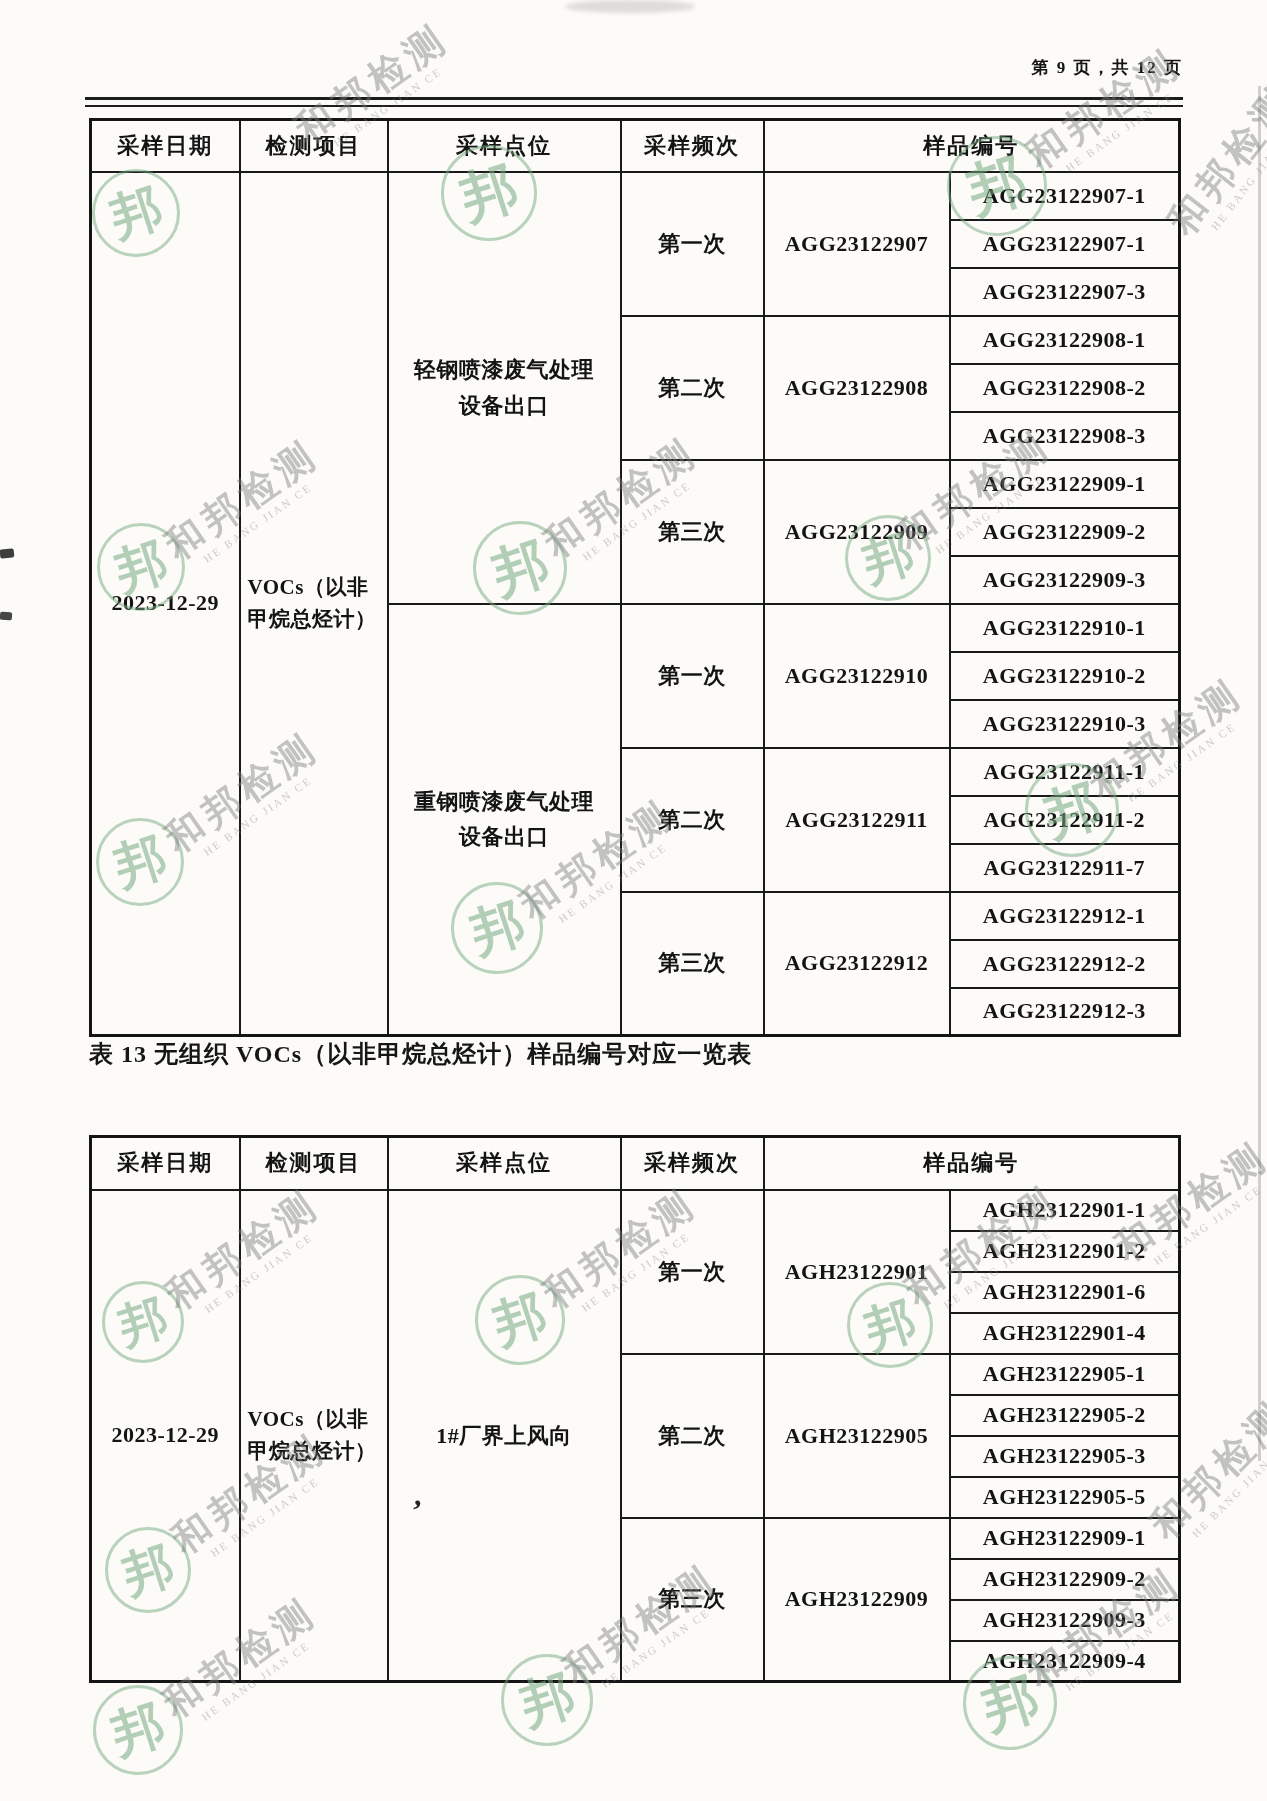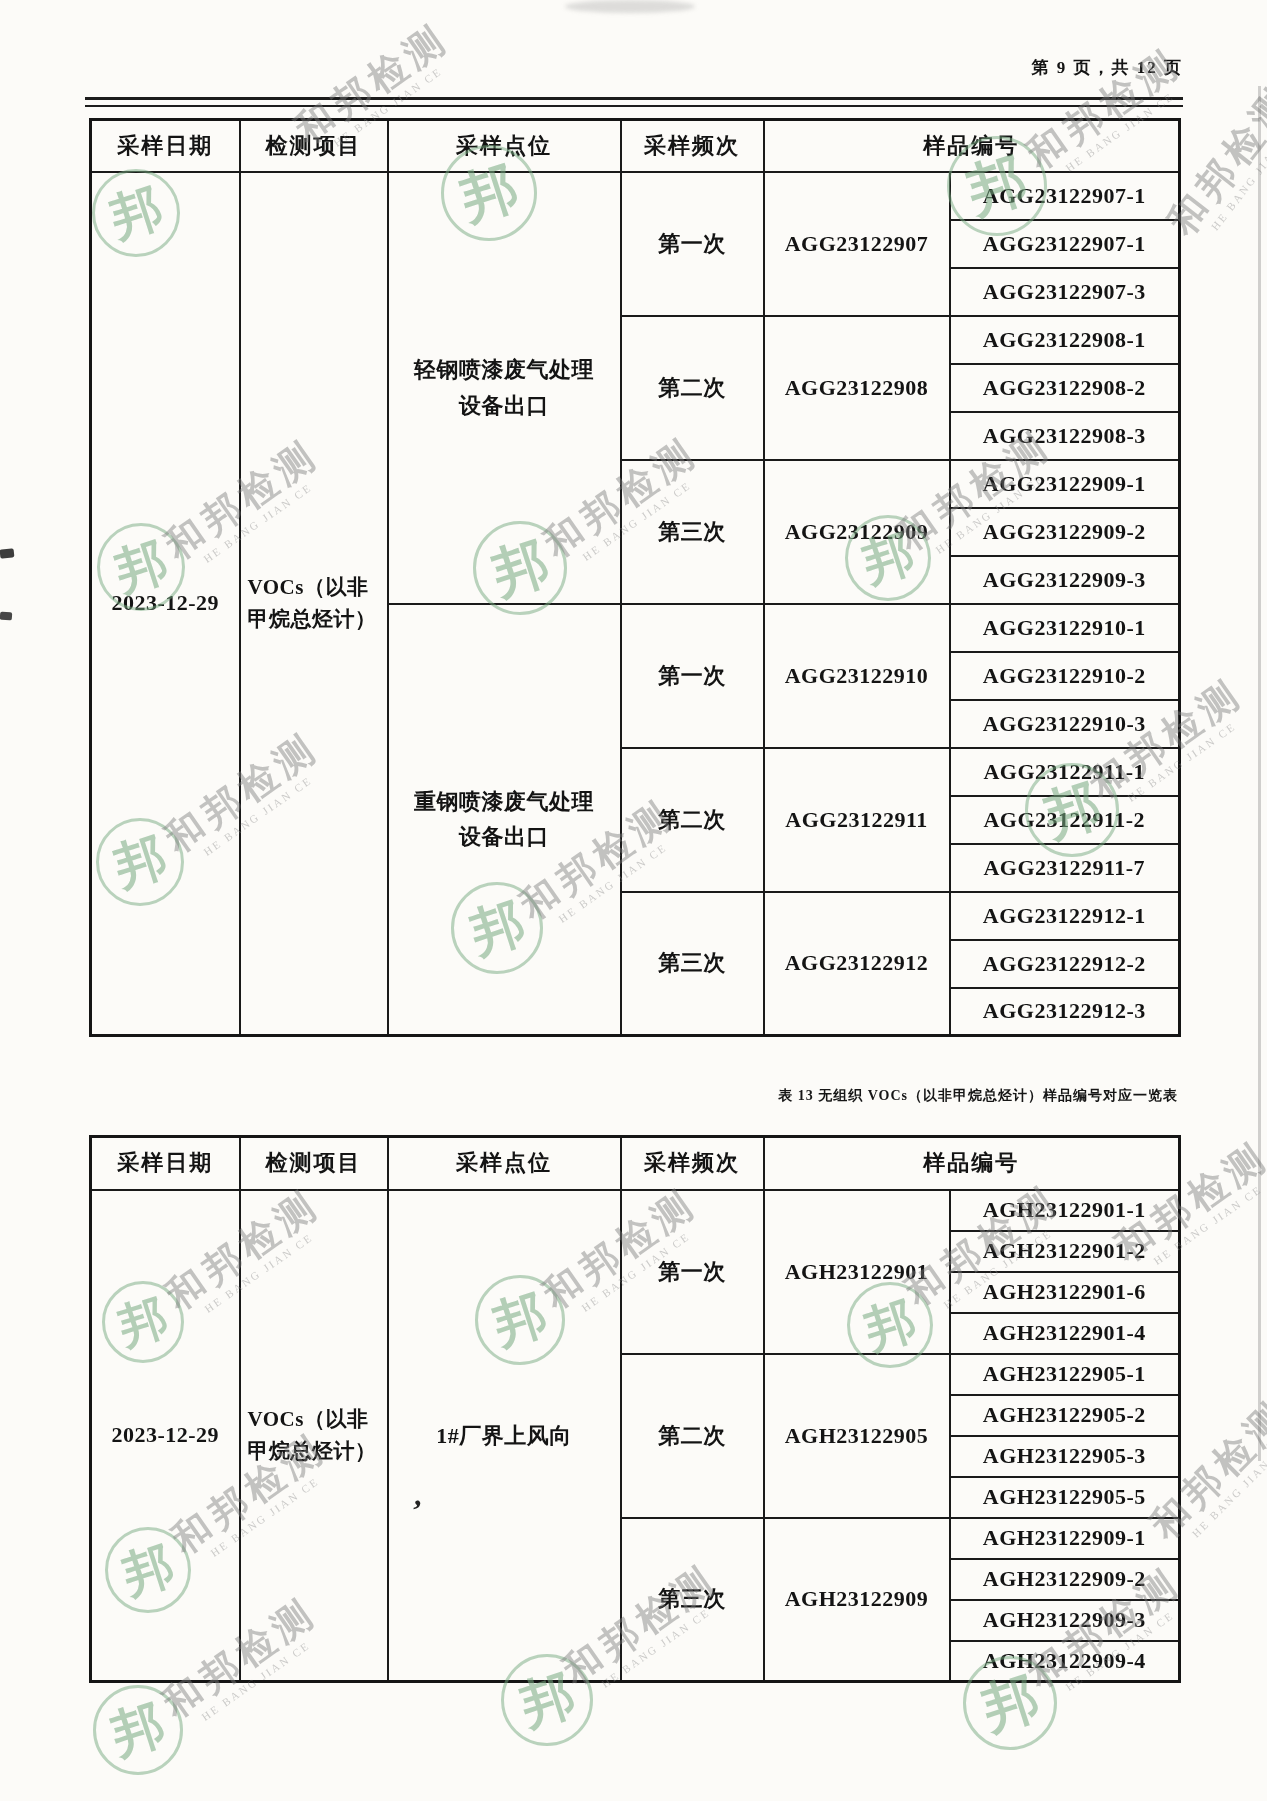--- a/index.html
+++ b/index.html
@@ -27,22 +27,22 @@
   .doc-table{border-collapse:collapse;table-layout:fixed;border:3px solid #151515;background:transparent;}
   .doc-table th,.doc-table td{
     border:2px solid #1a1a1a;text-align:center;vertical-align:middle;
     font-weight:bold;color:#141414;padding:0 6px;
     font-size:22px;letter-spacing:0.5px;overflow:hidden;
   }
   .doc-table th{font-size:22px;letter-spacing:2px;}
   .item-wrap{width:132px;margin:0 auto;line-height:1.55;font-size:21px;text-align:left;}
   .loc-wrap{width:180px;margin:0 auto;line-height:1.6;font-size:22px;}
   .caption{
-    position:absolute;left:89px;top:1078px;width:1089px;height:36px;line-height:36px;
-    text-align:right;font-size:14px;font-weight:bold;color:#161616;letter-spacing:1px;z-index:1;
+    position:absolute;left:89px;top:1036px;width:1089px;height:36px;line-height:36px;
+    text-align:left;font-size:24px;font-weight:bold;color:#161616;letter-spacing:1px;z-index:1;
   }
   .stray{
     position:absolute;left:415px;top:1478px;font-size:30px;font-weight:bold;color:#222;
     z-index:1;transform:rotate(8deg);
   }
   
   #wm{position:absolute;inset:0;z-index:2;pointer-events:none;}
   .wm-circle{
     position:absolute;border:3px solid rgba(118,170,128,0.5);border-radius:50%;
     box-sizing:border-box;transform:translate(-50%,-50%);

